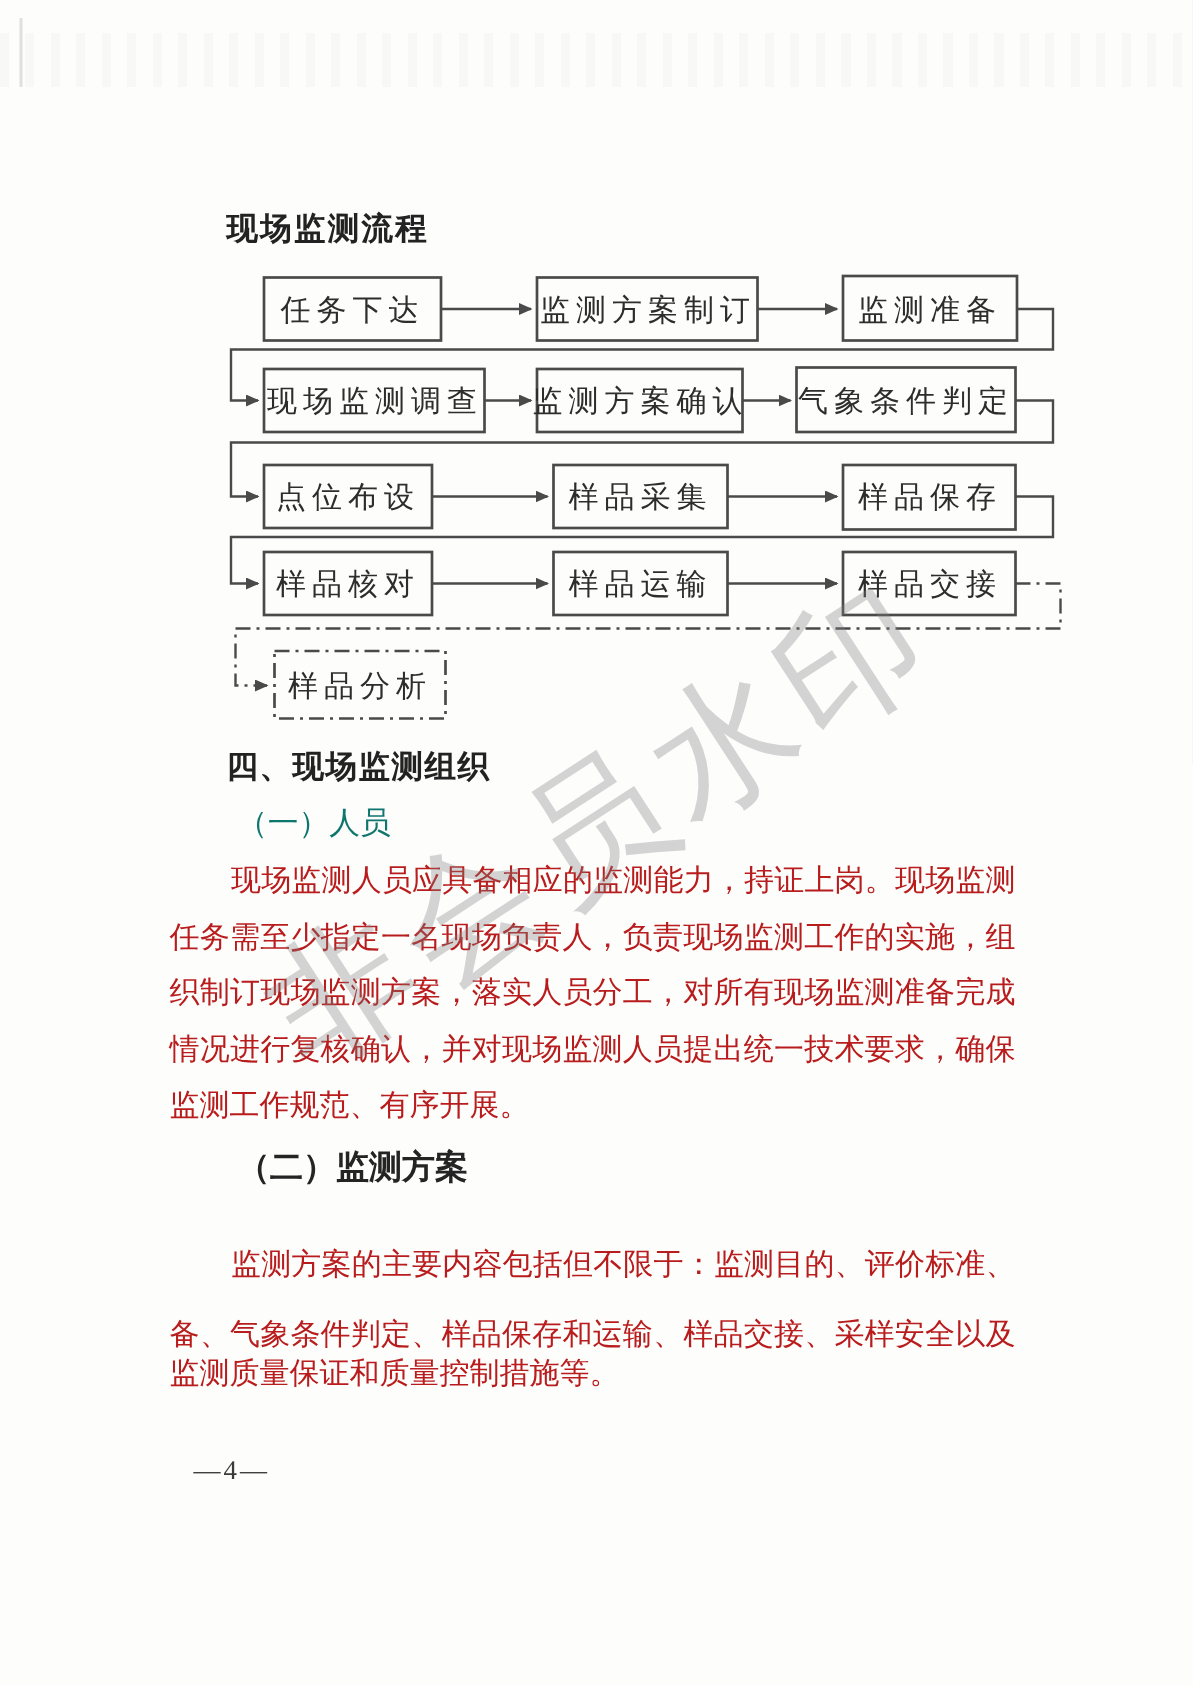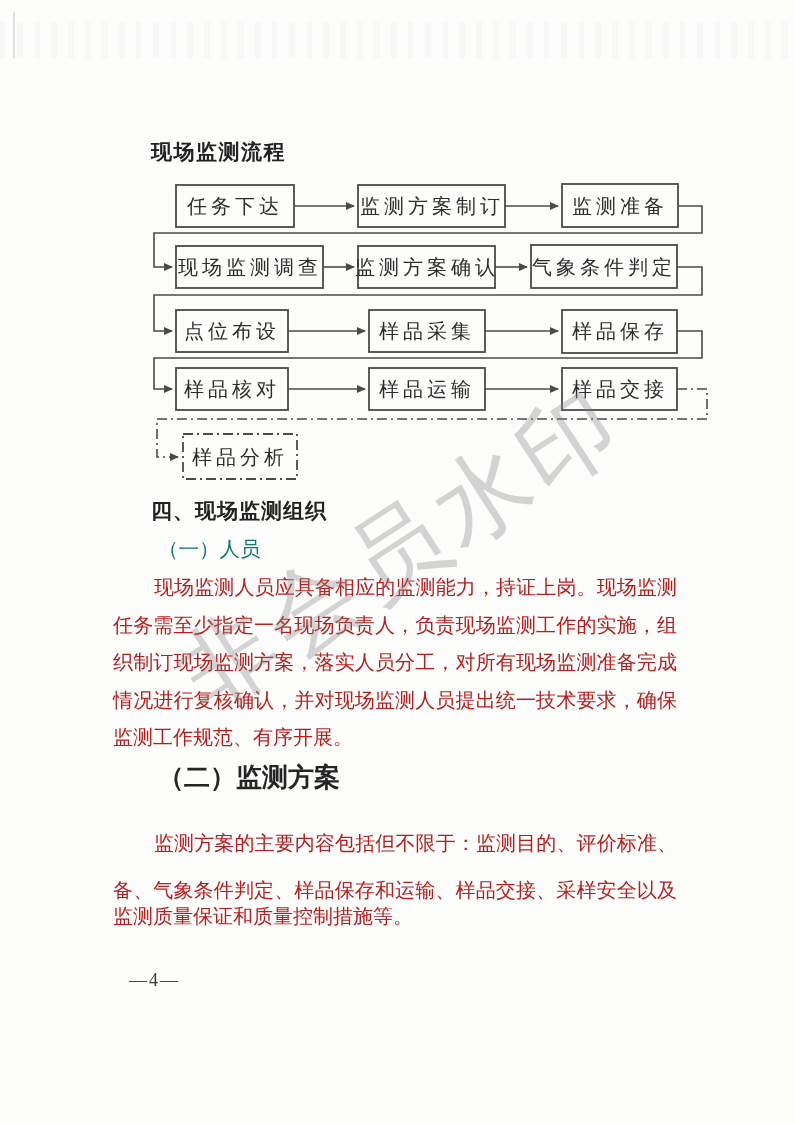--- a/index.html
+++ b/index.html
@@ -40,21 +40,21 @@
     letter-spacing:0;
   }
   .just{text-align:justify; text-align-last:justify;}
   .ind{padding-left:41px; width:523px;}
   .h-sec{
     left:151px; width:520px;
     font-family:Liberation Serif, serif;
     font-weight:700; font-size:21px; color:#222; letter-spacing:1px;
   }
   .h-sub1{left:158px; width:520px; font-size:20.5px; color:#0f766e;}
-  .h-sub2{left:158px; width:520px; font-size:26px; font-weight:600; color:#242424;}
+  .h-sub2{left:158px; width:520px; font-size:22px; font-weight:600; color:#242424;}
   #page-number{
     position:absolute; left:129px; top:970px;
     font-size:18px; letter-spacing:2px; color:#3a3a3a;
   }
   #watermark{
     position:absolute; left:120px; top:494px; width:560px; height:112px;
     line-height:112px; text-align:center;
     font-size:95px; letter-spacing:6px; color:rgba(128,128,128,0.33);
     transform:rotate(-33deg); transform-origin:center center;
     white-space:nowrap; pointer-events:none; z-index:5;

